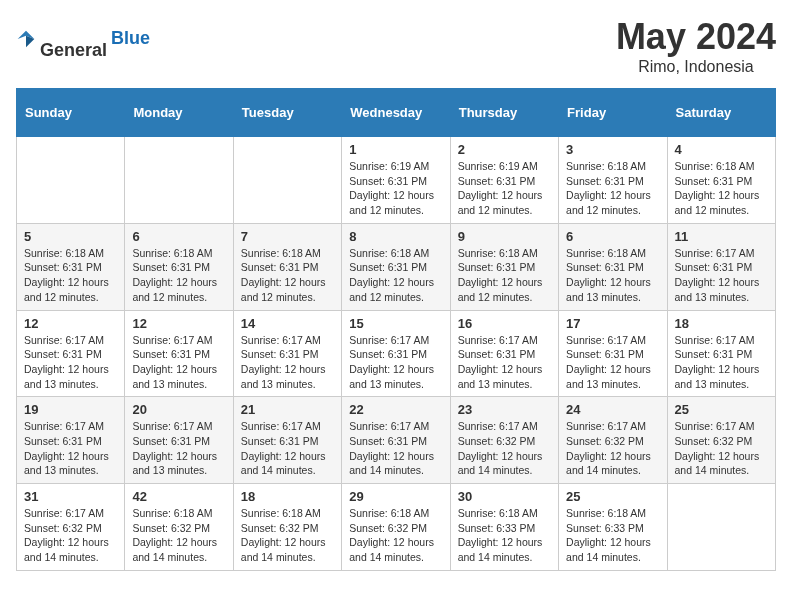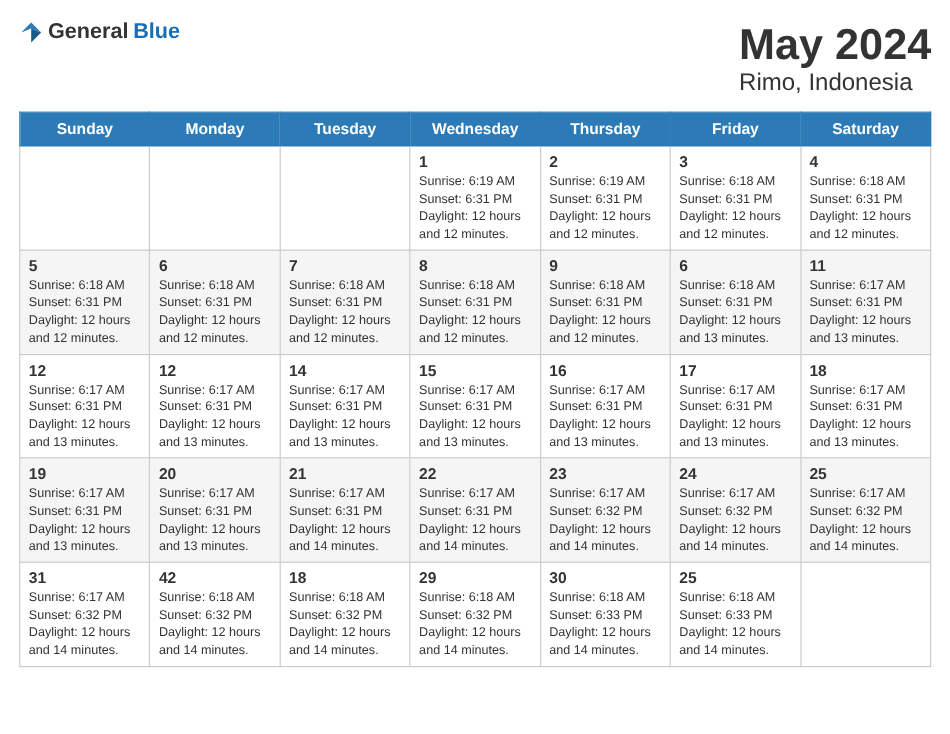--- a/index.html
+++ b/index.html
@@ -18,52 +18,53 @@
     }
     .logo {
       display: flex;
       align-items: center;
       gap: 4px;
     }
     .logo-text-general {
       font-size: 18px;
       font-weight: bold;
       color: #333;
+      margin-top: 24px;
     }
     .logo-text-blue {
       font-size: 18px;
       font-weight: bold;
       color: #1a6eb5;
     }
     .logo-icon {
       width: 20px;
       height: 20px;
     }
     .title-area {
-      text-align: left;
+      text-align: center;
     }
     .month-year {
       font-size: 36px;
       font-weight: bold;
       color: #333;
     }
     .location {
-      font-size: 20px;
+      font-size: 16px;
       color: #333;
     }
     .calendar {
       width: 100%;
       border-collapse: collapse;
       border: 1px solid #ccc;
     }
     .calendar th {
       background-color: #2c7bb6;
       color: #fff;
-      text-align: center;
-      padding: 6px 8px;
+      text-align: left;
+      padding: 16px 8px;
       font-size: 13px;
       border: 1px solid #2c7bb6;
     }
     .calendar td {
       vertical-align: top;
       padding: 5px 7px;
       border: 1px solid #ccc;
       width: calc(100% / 7);
       min-height: 80px;
       background: #fff;

